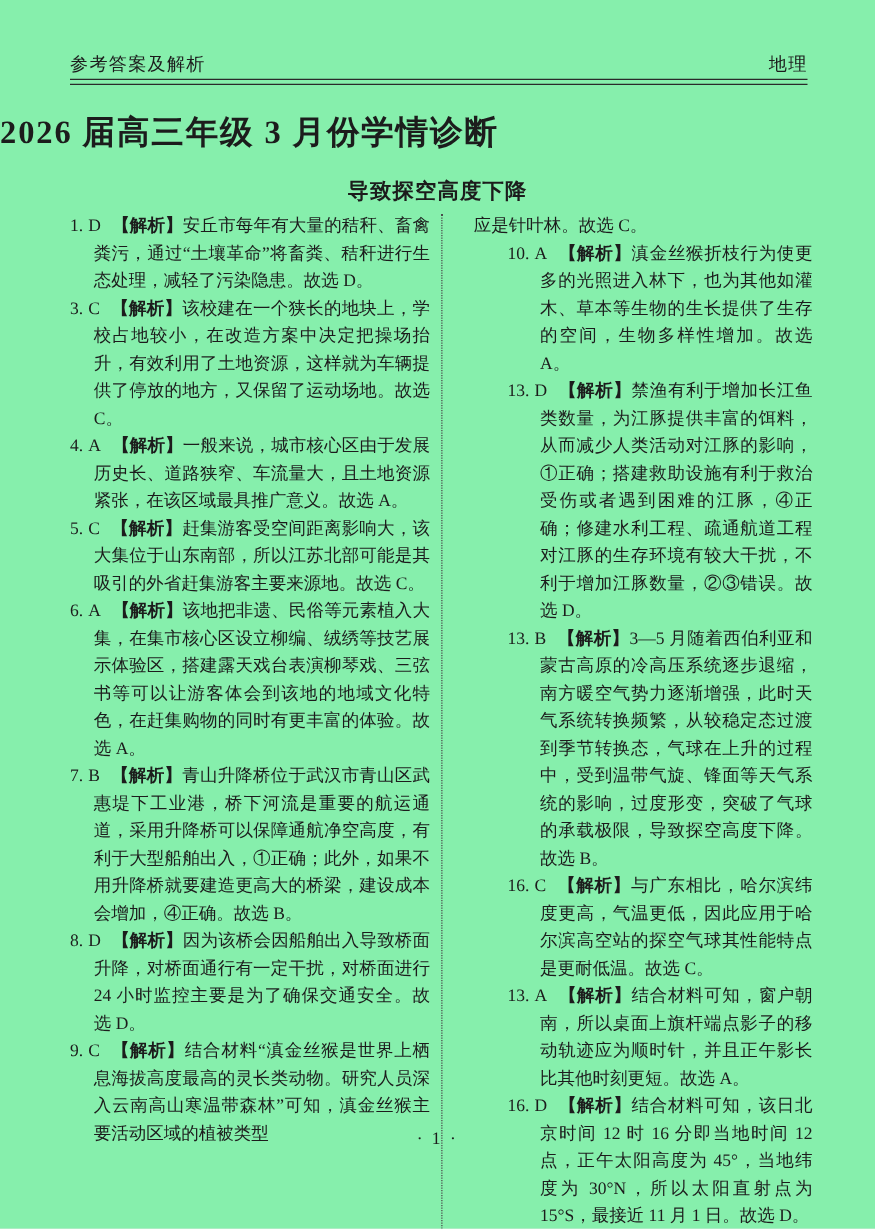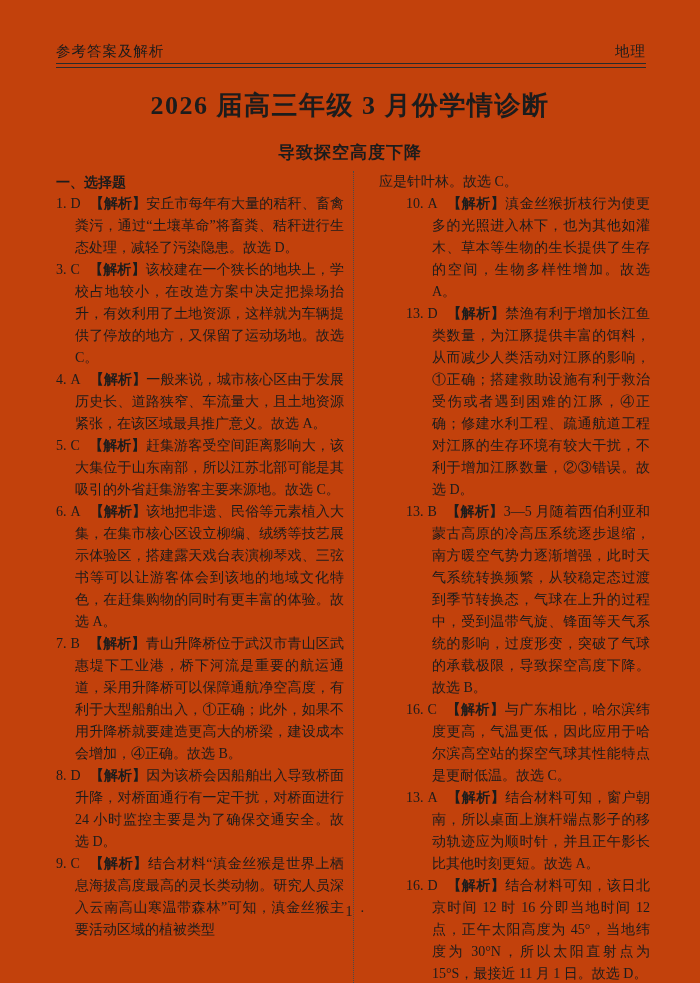--- a/index.html
+++ b/index.html
@@ -1,38 +1,38 @@
 <!DOCTYPE html>
 <html lang="zh"><head>
 <meta charset="utf-8">
 <style>
   html,body{margin:0;padding:0;background:#e8e8e8;}
   .page{
     position:relative;
     width:700px;height:983px;
-    background:#c2410c;
+    background:#86efac;
     color:#1c1c1c;
     font-family:"Liberation Serif","DejaVu Serif",serif;
     overflow:hidden;
     margin:0 auto;
   }
   .header{
     position:absolute;top:42px;left:56px;right:54px;
     display:flex;justify-content:space-between;
     font-size:14.5px;letter-spacing:1px;
   }
   .header-rule{
     position:absolute;top:63px;left:56px;right:54px;
     height:3px;
     border-top:1.6px solid #2a2a2a;
     border-bottom:1px solid #2a2a2a;
   }
   .doc-title{
     position:absolute;top:88px;left:0;width:100%;
-    margin:0;text-align:center;
+    margin:0;text-align:left;
     font-size:26px;font-weight:bold;letter-spacing:1.5px;
     font-family:"Liberation Serif","DejaVu Serif",serif;
   }
   .doc-subtitle{
     position:absolute;top:141px;left:0;width:100%;
     margin:0;text-align:center;
     font-size:17px;font-weight:bold;letter-spacing:1px;
     font-family:"Liberation Sans","DejaVu Sans",sans-serif;
   }
   .columns{
@@ -79,21 +79,20 @@
   </div>
 
   <div class="header-rule"></div>
 
   <h1 class="doc-title">2026 届高三年级 3 月份学情诊断</h1>
 
   <h2 class="doc-subtitle">导致探空高度下降</h2>
 
   <div class="columns">
     <div class="col col-left" id="col-left">
-        <p class="section">一、选择题</p>
         <p class="item"><span class="num">1.</span><span class="ans">D</span><span class="label">【解析】</span><span class="txt">安丘市每年有大量的秸秆、畜禽粪污，通过“土壤革命”将畜粪、秸秆进行生态处理，减轻了污染隐患。故选 D。</span></p>
         <p class="item"><span class="num">3.</span><span class="ans">C</span><span class="label">【解析】</span><span class="txt">该校建在一个狭长的地块上，学校占地较小，在改造方案中决定把操场抬升，有效利用了土地资源，这样就为车辆提供了停放的地方，又保留了运动场地。故选 C。</span></p>
         <p class="item"><span class="num">4.</span><span class="ans">A</span><span class="label">【解析】</span><span class="txt">一般来说，城市核心区由于发展历史长、道路狭窄、车流量大，且土地资源紧张，在该区域最具推广意义。故选 A。</span></p>
         <p class="item"><span class="num">5.</span><span class="ans">C</span><span class="label">【解析】</span><span class="txt">赶集游客受空间距离影响大，该大集位于山东南部，所以江苏北部可能是其吸引的外省赶集游客主要来源地。故选 C。</span></p>
         <p class="item"><span class="num">6.</span><span class="ans">A</span><span class="label">【解析】</span><span class="txt">该地把非遗、民俗等元素植入大集，在集市核心区设立柳编、绒绣等技艺展示体验区，搭建露天戏台表演柳琴戏、三弦书等可以让游客体会到该地的地域文化特色，在赶集购物的同时有更丰富的体验。故选 A。</span></p>
         <p class="item"><span class="num">7.</span><span class="ans">B</span><span class="label">【解析】</span><span class="txt">青山升降桥位于武汉市青山区武惠堤下工业港，桥下河流是重要的航运通道，采用升降桥可以保障通航净空高度，有利于大型船舶出入，①正确；此外，如果不用升降桥就要建造更高大的桥梁，建设成本会增加，④正确。故选 B。</span></p>
         <p class="item"><span class="num">8.</span><span class="ans">D</span><span class="label">【解析】</span><span class="txt">因为该桥会因船舶出入导致桥面升降，对桥面通行有一定干扰，对桥面进行 24 小时监控主要是为了确保交通安全。故选 D。</span></p>
         <p class="item"><span class="num">9.</span><span class="ans">C</span><span class="label">【解析】</span><span class="txt">结合材料“滇金丝猴是世界上栖息海拔高度最高的灵长类动物。研究人员深入云南高山寒温带森林”可知，滇金丝猴主要活动区域的植被类型</span></p>
       </div>
     <div class="col-divider"></div>

